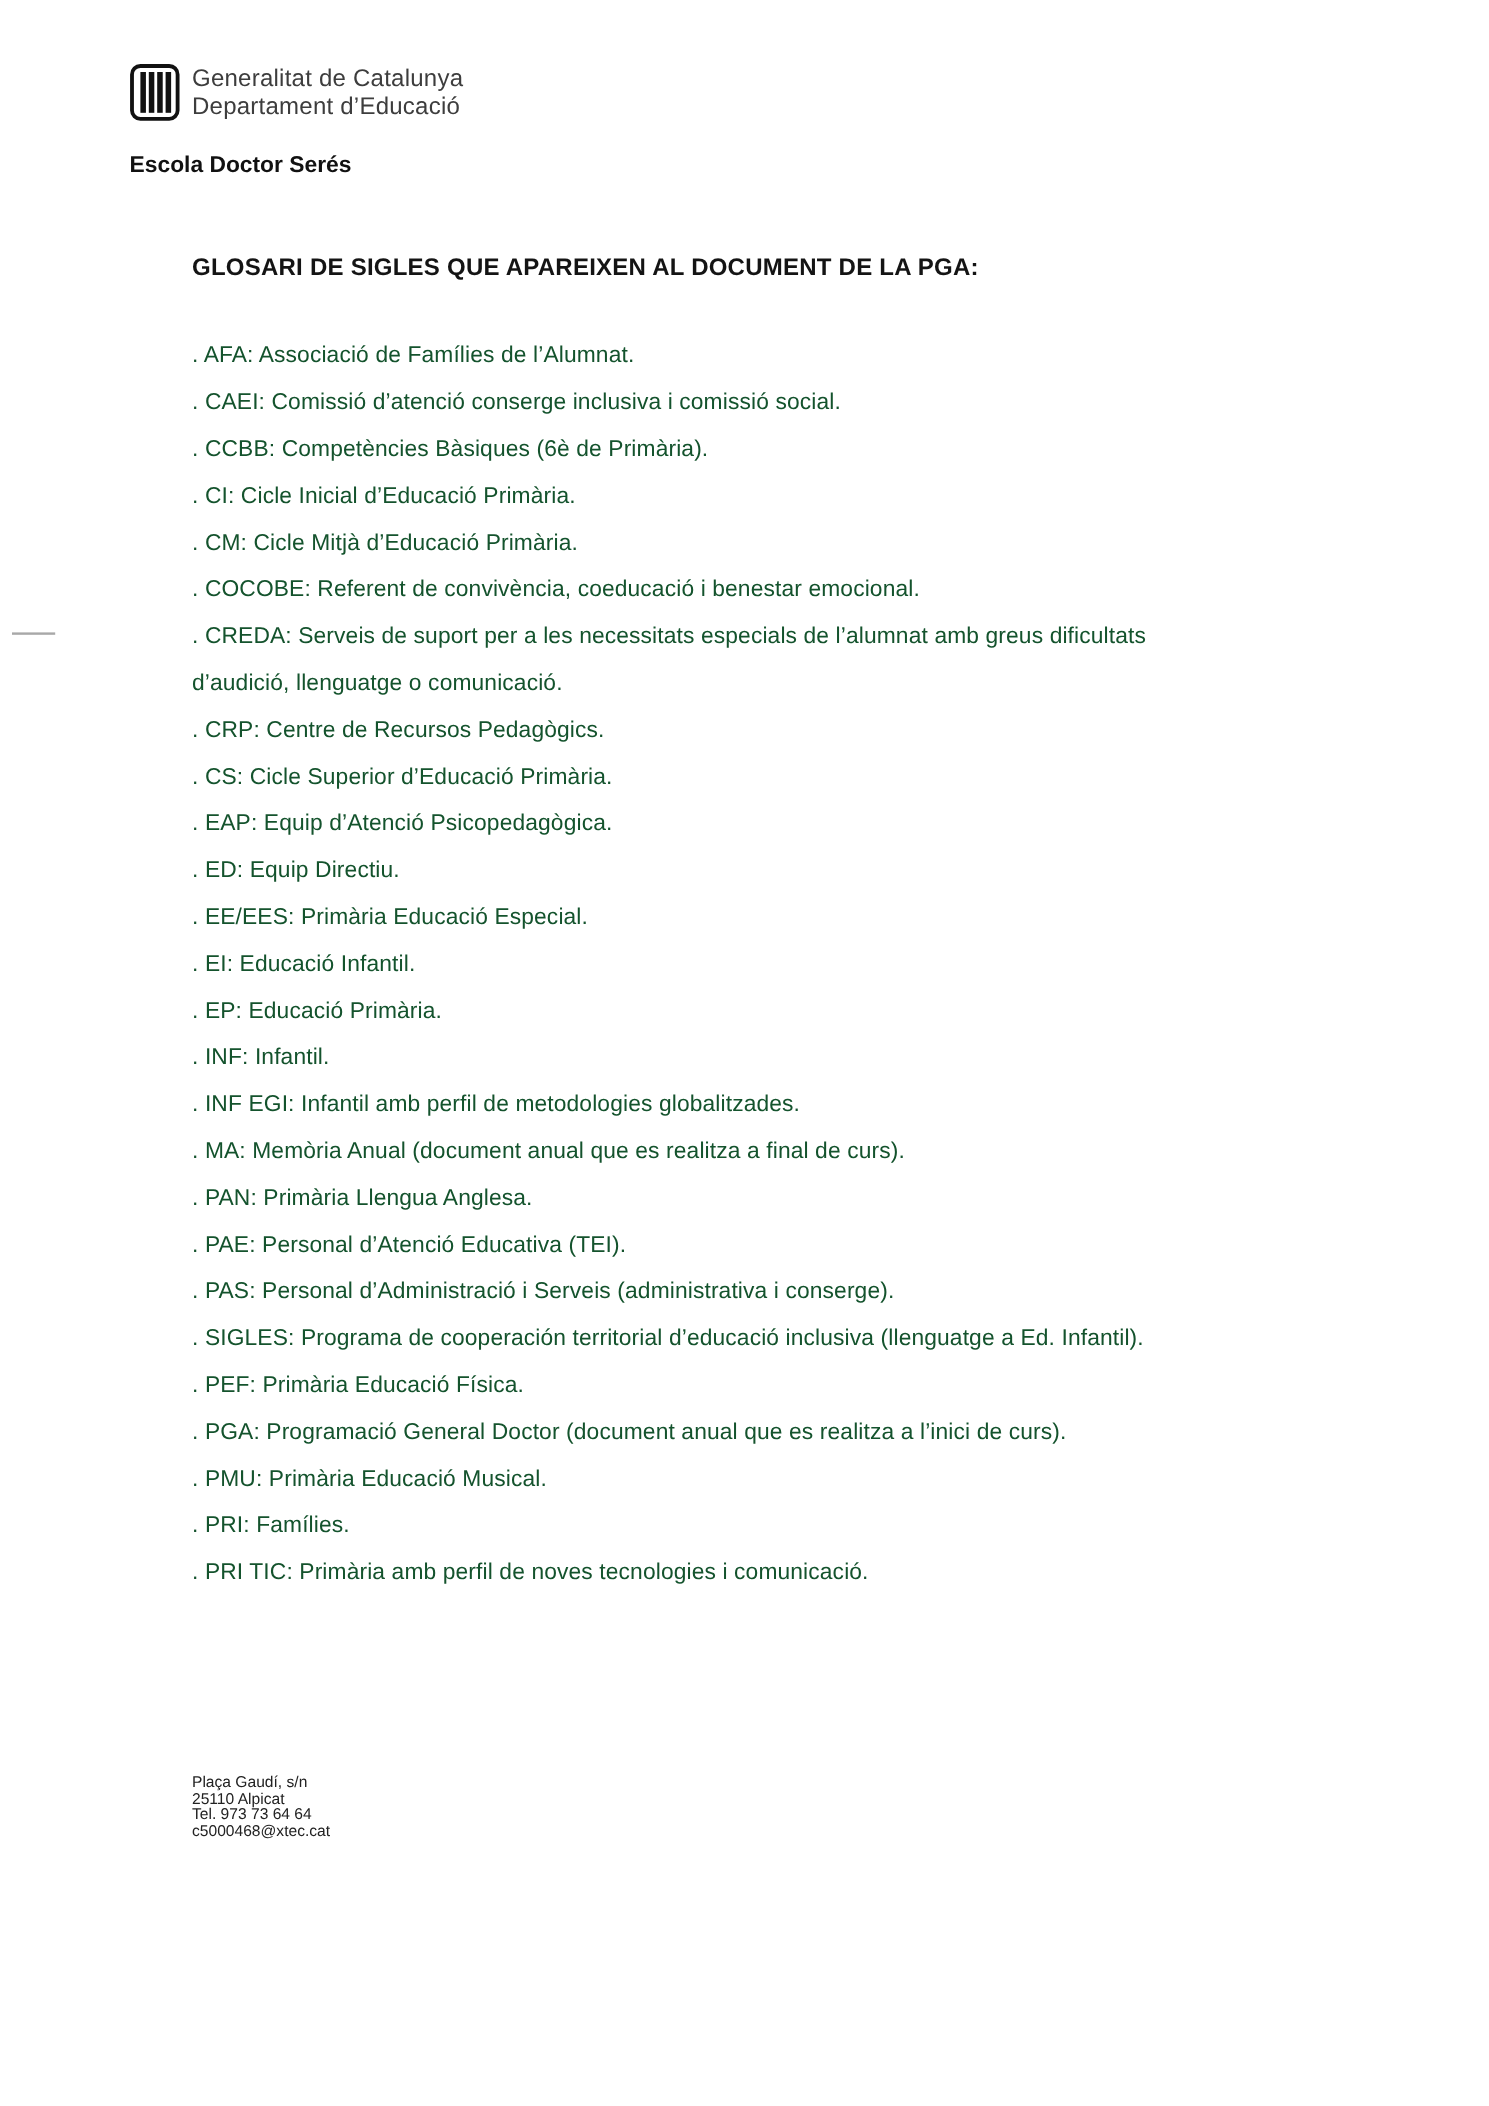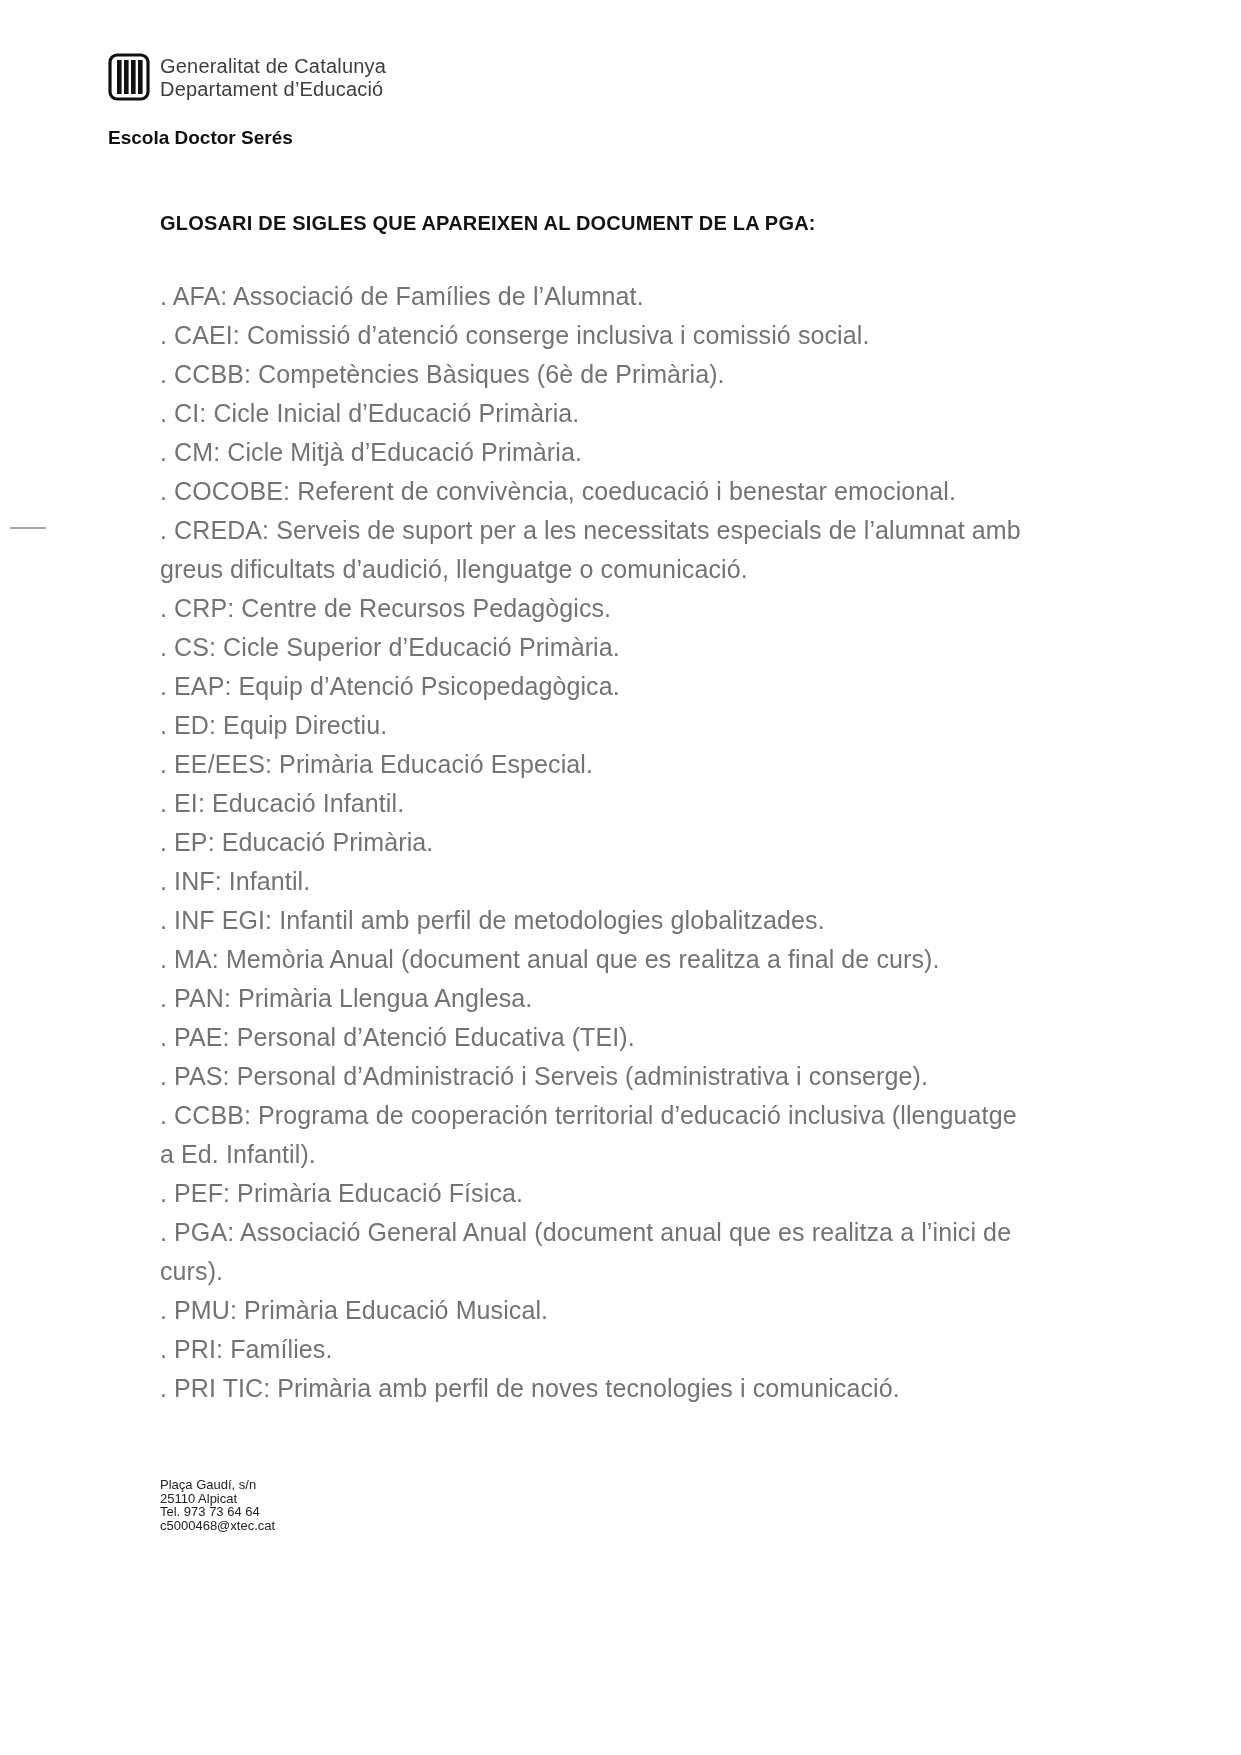--- a/index.html
+++ b/index.html
@@ -67,23 +67,23 @@
     color: #141414;
     letter-spacing: 0.2px;
   }
   .glossary {
     position: absolute;
     left: 160px;
     top: 277px;
     width: 870px;
   }
   .glossary .entry {
-    font-size: 25px;
+    font-size: 19px;
     line-height: 39px;
-    color: #737373;
+    color: #14532d;
     letter-spacing: 0.1px;
   }
 
   
   .footer {
     position: absolute;
     left: 160px;
     top: 1478px;
     font-size: 13px;
     line-height: 13.5px;
@@ -131,23 +131,23 @@
         <p class="entry">. ED: Equip Directiu.</p>
         <p class="entry">. EE/EES: Primària Educació Especial.</p>
         <p class="entry">. EI: Educació Infantil.</p>
         <p class="entry">. EP: Educació Primària.</p>
         <p class="entry">. INF: Infantil.</p>
         <p class="entry">. INF EGI: Infantil amb perfil de metodologies globalitzades.</p>
         <p class="entry">. MA: Memòria Anual (document anual que es realitza a final de curs).</p>
         <p class="entry">. PAN: Primària Llengua Anglesa.</p>
         <p class="entry">. PAE: Personal d’Atenció Educativa (TEI).</p>
         <p class="entry">. PAS: Personal d’Administració i Serveis (administrativa i conserge).</p>
-        <p class="entry">. CCBB: Programa de cooperación territorial d’educació inclusiva (llenguatge a Ed. Infantil).</p>
+        <p class="entry">. SIGLES: Programa de cooperación territorial d’educació inclusiva (llenguatge a Ed. Infantil).</p>
         <p class="entry">. PEF: Primària Educació Física.</p>
-        <p class="entry">. PGA: Associació General Anual (document anual que es realitza a l’inici de curs).</p>
+        <p class="entry">. PGA: Programació General Doctor (document anual que es realitza a l’inici de curs).</p>
         <p class="entry">. PMU: Primària Educació Musical.</p>
         <p class="entry">. PRI: Famílies.</p>
         <p class="entry">. PRI TIC: Primària amb perfil de noves tecnologies i comunicació.</p>
       </div>
   </main>
 
   <footer class="footer">
     <div>Plaça Gaudí, s/n</div>
     <div>25110 Alpicat</div>
     <div>Tel. 973 73 64 64</div>

